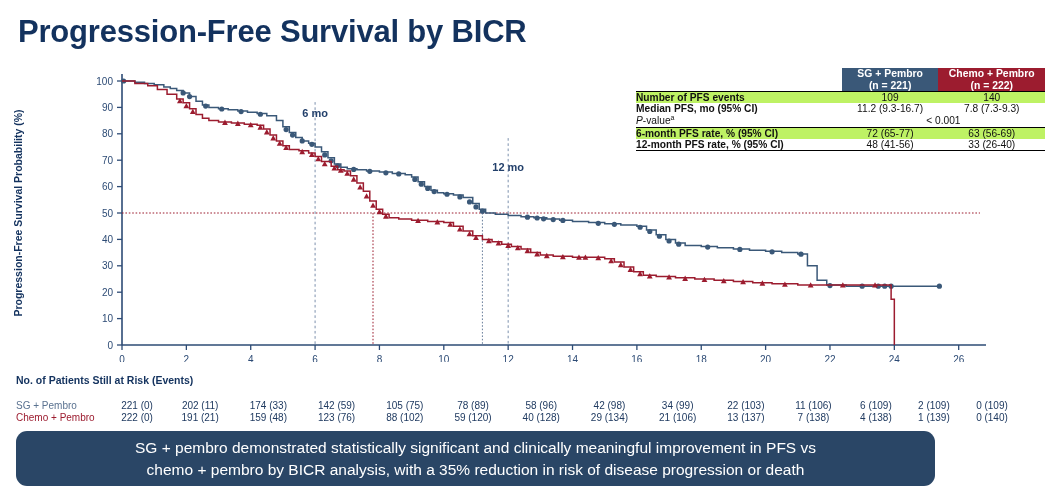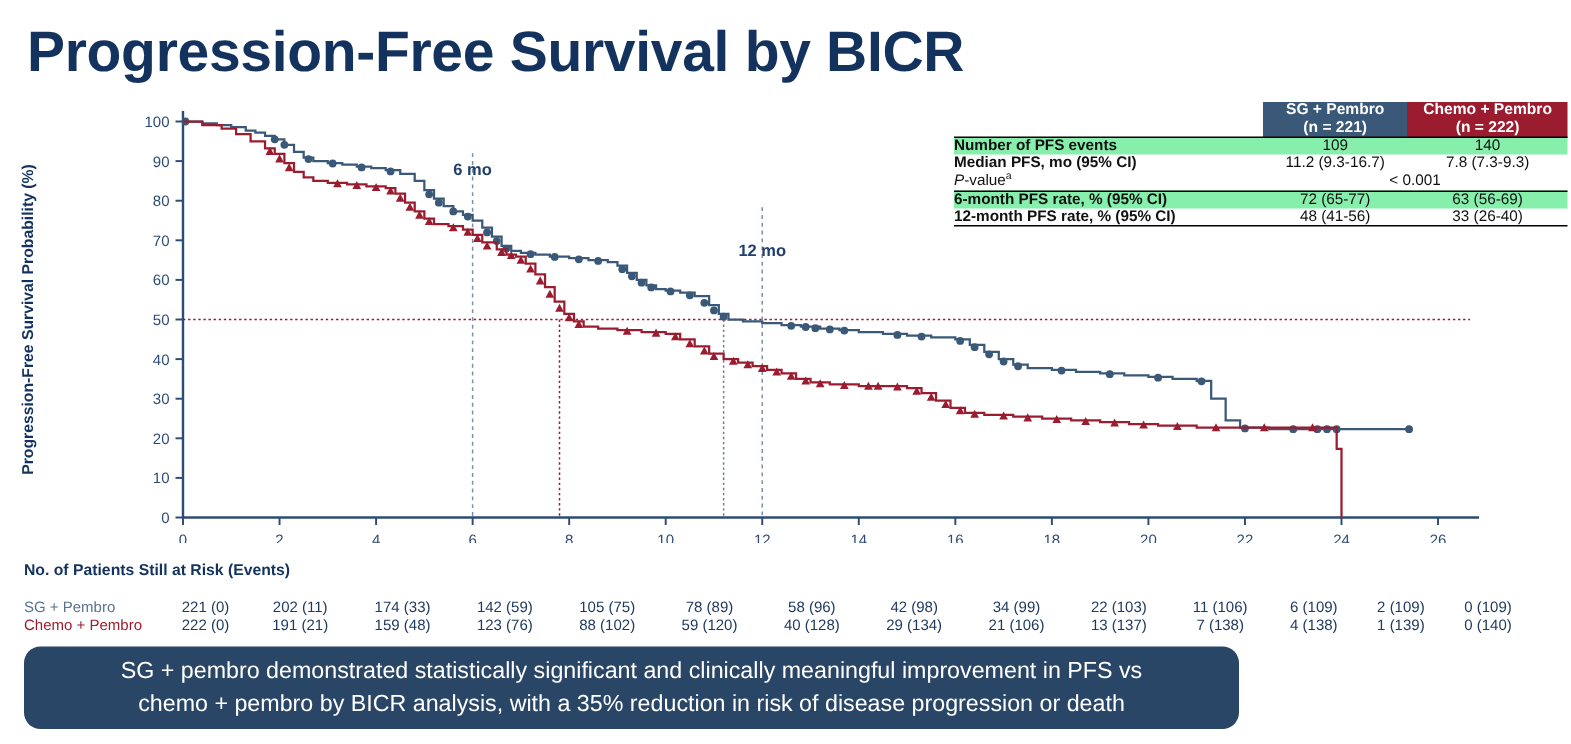--- a/index.html
+++ b/index.html
@@ -3,21 +3,21 @@
 <meta charset="utf-8">
 <style>
   html,body{margin:0;padding:0;}
   body{
     width:1047px;height:496px;background:#ffffff;
     font-family:"Liberation Sans",sans-serif;
     position:relative;overflow:hidden;
   }
   #title{
     position:absolute;left:18px;top:14px;
-    font-size:38px;font-weight:bold;color:#13325e;
+    font-size:31px;font-weight:bold;color:#13325e;
     letter-spacing:-0.2px;
   }
   
   #plot{position:absolute;left:0;top:62px;width:1000px;height:300px;}
   #svg-chart{position:absolute;left:0;top:0;}
   .axis-label{
     font-size:10.5px;font-weight:bold;fill:#13325e;
     font-family:"Liberation Sans",sans-serif;
   }
   .tick-text{
@@ -41,35 +41,35 @@
     padding:3px 2px 3px 2px;
   }
   .hdr-red{
     background:#9c1c2f;color:#ffffff;font-weight:bold;
     text-align:center;font-size:10.4px;line-height:11.6px;
     padding:3px 2px 3px 2px;
   }
   .rowlabel{font-weight:bold;text-align:left;padding:1.5px 4px;white-space:nowrap;}
   .rowlabel.indent{font-weight:normal;padding-left:24px;}
   .val{text-align:center;padding:1.5px 2px;white-space:nowrap;}
-  .shade{background:#86efac;}
+  .shade{background:#bef264;}
   .topline{border-top:1.4px solid #000;}
   .botline{border-bottom:1.4px solid #000;}
   .sup{font-size:7px;vertical-align:super;}
   
   #risk{position:absolute;left:16px;top:374px;width:1020px;}
   #risk-title{font-size:10.5px;font-weight:bold;color:#13325e;margin-bottom:13px;}
   #risk table{border-collapse:collapse;width:1005px;font-size:10px;}
   #risk td{padding:0.5px 0;white-space:nowrap;}
   .rlab-blue{color:#5a7290;text-align:left;width:92px;font-size:10px;}
   .rlab-red{color:#9c1c2f;text-align:left;width:92px;font-size:10px;}
   .rcell{color:#1f3a60;text-align:center;margin-top:36px;}
   
   #banner{
-    position:absolute;left:16px;top:431px;width:810px;height:55px;
+    position:absolute;left:16px;top:431px;width:919px;height:55px;
     background:#2a4666;border-radius:11px;
     display:flex;align-items:center;justify-content:center;
     text-align:center;color:#ffffff;font-size:15.5px;line-height:22px;
     padding:15px 14px;box-sizing:border-box;
   }
 </style>
 </head>
 <body>
 
 <div id="title">Progression-Free Survival by BICR</div>

